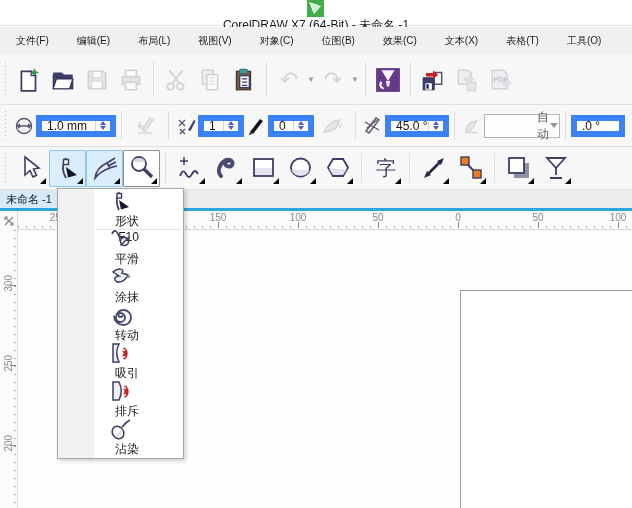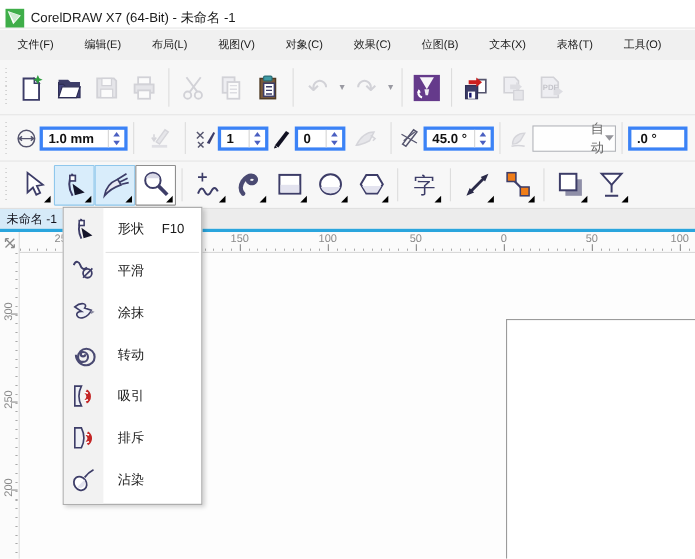--- a/index.html
+++ b/index.html
@@ -2,21 +2,21 @@
 <html><head>
 <meta charset="utf-8">
 <style>
   * { margin:0; padding:0; box-sizing:border-box; }
   html,body { width:632px; height:508px; overflow:hidden;
     font-family:"Liberation Sans","DejaVu Sans",sans-serif; background:#fff; }
   .app { position:relative; width:632px; height:508px; background:#fff; }
 
   
   .titlebar { position:absolute; left:0; top:0; width:632px; height:26px;
-    background:#ffffff; border-bottom:1px solid #e6e6e6; display:flex; align-items:flex-end; }
+    background:#ffffff; border-bottom:1px solid #e6e6e6; display:flex; align-items:center;flex-direction:column; }
   .applogo { width:17px; height:17px; margin:0 6px 0 5px; background:#3fae49;
     position:relative; flex:0 0 auto; }
   .applogo svg { position:absolute; inset:0; }
   .titletext { font-size:12px; color:#1a1a1a; white-space:nowrap; }
 
   
   .menubar { position:absolute; left:0; top:27px; width:632px; height:28px;
     background:#f0f0f0; display:flex; align-items:center; padding-left:2px; overflow:hidden; }
   .menubar .mitem { font-size:10px; color:#1a1a1a; padding:5px 14px; white-space:nowrap; cursor:default; }
 
@@ -36,22 +36,22 @@
   .tbtn svg { width:26px; height:26px; }
   .tbtn.disabled { opacity:.55; }
   .ddarrow { width:10px; height:34px; display:flex; align-items:center; justify-content:center;
     color:#9a9aa2; font-size:8px; flex:0 0 auto; }
 
   
   .pico { width:24px; height:24px; display:flex; align-items:center; justify-content:center; flex:0 0 auto; }
   .pico svg { width:20px; height:20px; }
   .pbtn { width:36px; height:32px; display:flex; align-items:center; justify-content:center; flex:0 0 auto; }
   .pbtn svg { width:24px; height:24px; }
-  .field { height:22px; background:#fff; border:3px solid #3b82f6; display:flex;
-    align-items:center; flex:0 0 auto;font-weight:bold; }
+  .field { height:22px; background:#fff; border:6px solid #3b82f6; display:flex;
+    align-items:center; flex:0 0 auto; }
   .field .fval { flex:1; font-size:12px; color:#111; padding-left:5px; white-space:nowrap; overflow:hidden; }
   .spin { width:15px; height:100%; border-left:1px solid #d5d5d5; display:flex;
     flex-direction:column; flex:0 0 auto; }
   .spin div { flex:1; display:flex; align-items:center; justify-content:center; }
   .arr-up   { width:0; height:0; border-left:3px solid transparent; border-right:3px solid transparent; border-bottom:4px solid #4a5fc1; }
   .arr-down { width:0; height:0; border-left:3px solid transparent; border-right:3px solid transparent; border-top:4px solid #4a5fc1; }
   .drop { height:24px; background:#fff; border:1px solid #abadb3; display:flex; align-items:center; flex:0 0 auto; }
   .drop .fval { flex:1; font-size:12px; color:#111; padding-left:6px;margin-left:46px; }
   .drop .caret { width:16px; display:flex; justify-content:center; }
   .caret i { width:0; height:0; border-left:4px solid transparent; border-right:4px solid transparent; border-top:5px solid #8a8a90; }
@@ -92,21 +92,21 @@
   
   .canvas { position:absolute; left:18px; top:230px; width:614px; height:278px;
     background:#fdfdfd; overflow:hidden; }
   .page { position:absolute; left:442px; top:60px; width:300px; height:300px;
     background:#ffffff; border:1px solid #9b9b9b; }
 
   
   .flyout { position:absolute; left:57px; top:188px; width:127px; height:271px;
     background:#ffffff; border:1px solid #a6a6a6; box-shadow:2px 2px 4px rgba(0,0,0,.18); z-index:20; }
   .flyout .icol { position:absolute; left:0; top:0; bottom:0; width:36px; background:#f2f2f2; }
-  .fitem { position:relative; height:38px; display:flex; align-items:center; cursor:default; }
+  .fitem { position:relative; height:38px; display:flex; align-items:center; cursor:default;flex-direction:column; }
   .fitem:first-child { height:40px; }
   .fitem .ficon { width:36px; display:flex; align-items:center; justify-content:center; flex:0 0 auto; position:relative; }
   .fitem .ficon svg { width:24px; height:24px; }
   .fitem .flabel { font-size:12px; color:#1a1a1a; margin-left:13px; white-space:nowrap; }
   .fitem .fkey { font-size:12px; color:#1a1a1a; margin-left:16px; }
   .fsep { position:absolute; left:38px; right:2px; top:40px; height:1px; background:#e2e2e2; }
   .ic-gray { stroke:#b4b4be; fill:none; stroke-width:1.6; }
 </style>
 </head>
 <body>
@@ -122,22 +122,22 @@
     </span>
     <span class="titletext">CorelDRAW X7 (64-Bit) - 未命名 -1</span>
   </div>
 
   <div class="menubar">
     <span class="mitem">文件(F)</span>
     <span class="mitem">编辑(E)</span>
     <span class="mitem">布局(L)</span>
     <span class="mitem">视图(V)</span>
     <span class="mitem">对象(C)</span>
+    <span class="mitem">位图(B)</span>
     <span class="mitem">效果(C)</span>
-    <span class="mitem">位图(B)</span>
     <span class="mitem">文本(X)</span>
     <span class="mitem">表格(T)</span>
     <span class="mitem">工具(O)</span>
 
   </div>
 
   <div class="trow row-std">
     <div class="grip"></div>
 
     <div class="tbtn">

